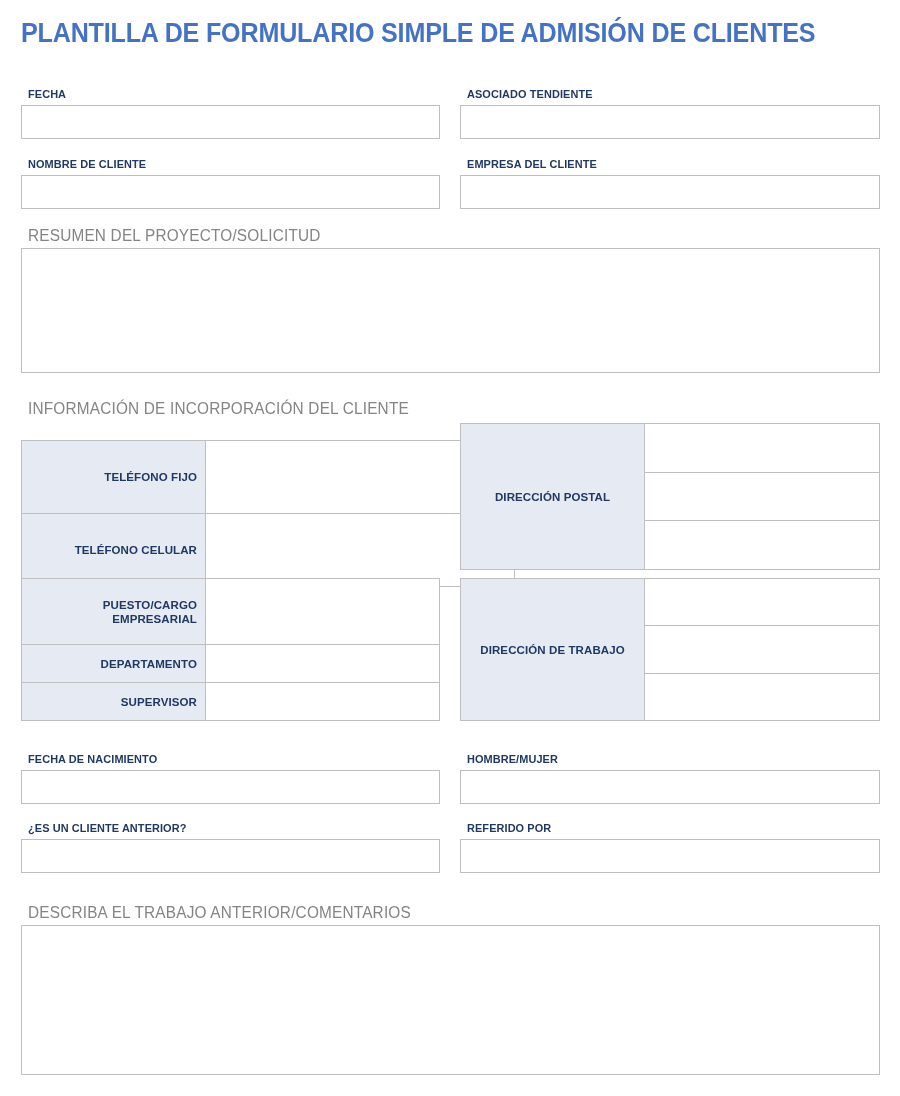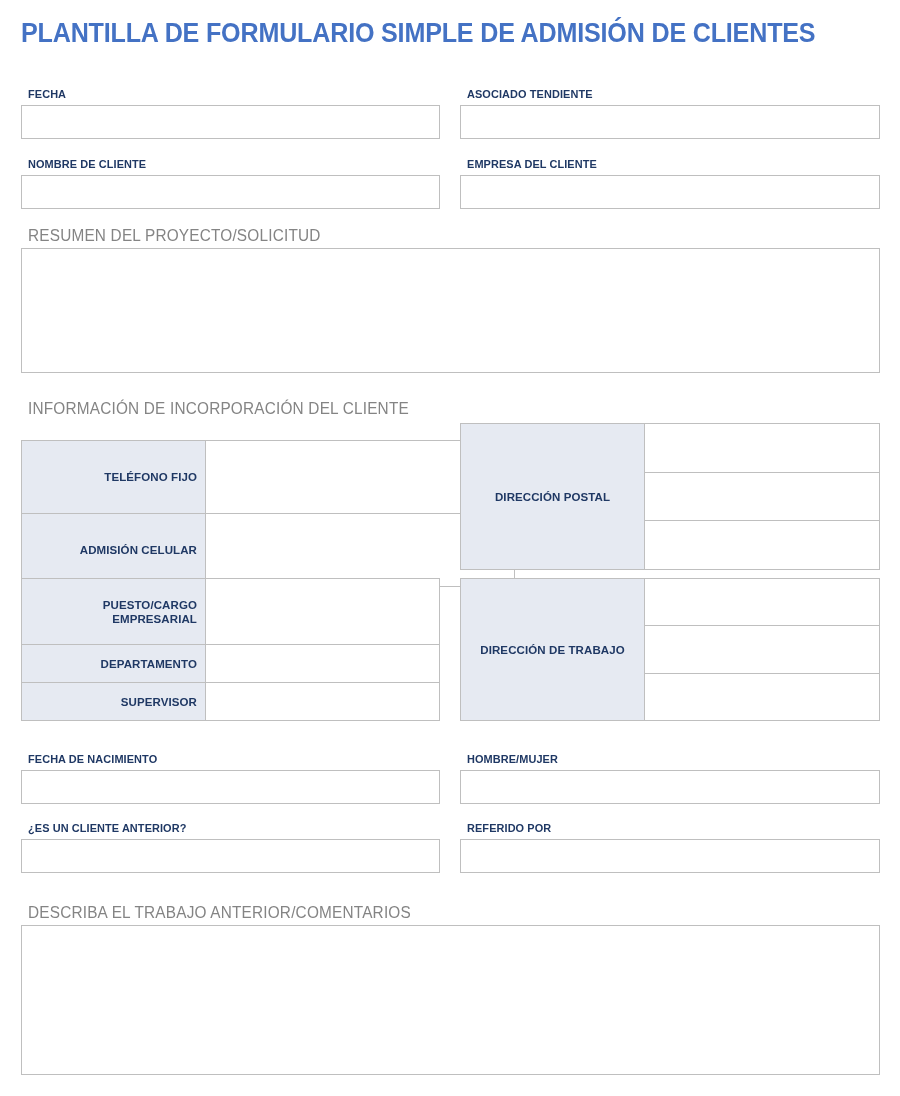--- a/index.html
+++ b/index.html
@@ -127,21 +127,21 @@
 
   <div class="seclabel" style="left:28px; top:399px;">INFORMACIÓN DE INCORPORACIÓN DEL CLIENTE</div>
 
   <table class="ftable" style="left:21px; top:423px; width:494px; height:147px;margin-top:17px;">
     <tbody>
         <tr>
       <td class="lbl" style="width:184px;">TELÉFONO FIJO</td>
       <td class="val"></td>
     </tr>
     <tr>
-      <td class="lbl">ADMISIÓN CELULAR</td>
+      <td class="lbl">TELÉFONO CELULAR</td>
       <td class="val"></td>
     </tr>
   </tbody>
     </table>
 
   <table class="ftable" style="left:460px; top:423px; width:420px; height:147px;">
     <tbody>
         <tr>
       <td class="lbl center" rowspan="3" style="width:184px;">DIRECCIÓN POSTAL</td>
       <td class="val"></td>

